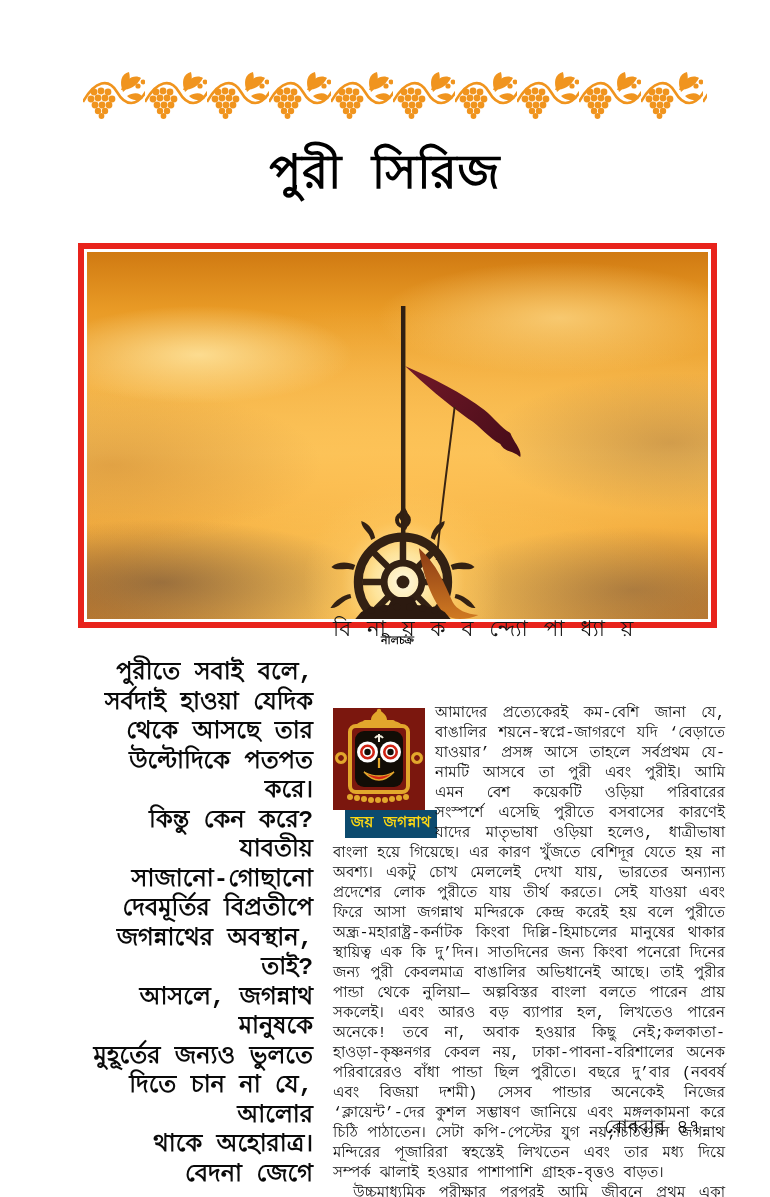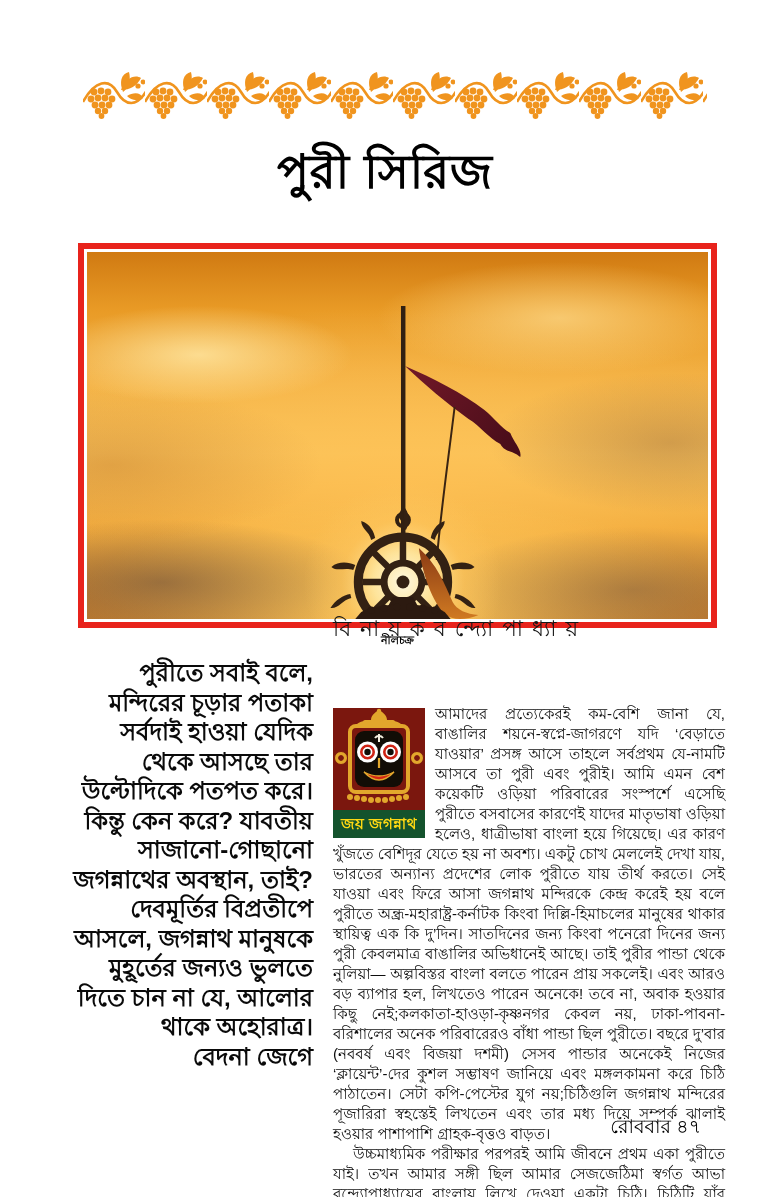--- a/index.html
+++ b/index.html
@@ -1,20 +1,20 @@
 <!DOCTYPE html>
 <html><head>
 <meta charset="utf-8">
 <style>
   * { margin:0; padding:0; box-sizing:border-box; }
   html,body { background:#ffffff; }
   .page {
     position:relative; width:748px; height:1197px; margin:0 auto;
     background:#ffffff; overflow:hidden;
-    font-family:Liberation Sans, sans-serif; color:#111;
+    font-family:Liberation Mono, monospace; color:#111;
   }
 
   
   .ornament { position:absolute; left:72px; top:70px; width:624px; height:52px; }
 
   
   .title {
     position:absolute; top:136px; left:0; width:100%;
     text-align:center; font-size:47px; font-weight:700; color:#000;
     letter-spacing:1px;
@@ -60,23 +60,24 @@
   .article {
     position:absolute; left:322px; top:704px; width:392px;
     font-size:15px; line-height:20px; text-align:justify; color:#0d0d0d;
   }
   .article p { margin:0; }
   .article p.indent { text-indent:20px; }
 
   .inset { float:left; width:92px; margin:4px 10px 2px 0; }
   .inset svg { display:block; width:92px; height:102px; }
   .inset-label {
-    width:92px; height:28px; background:#14532d; color:#ffd813;
+    width:92px; height:28px; background:#0c4a6e; color:#ffd813;
     font-size:15px; font-weight:700; text-align:center; line-height:28px;
     letter-spacing:0.5px;
+    margin-left:12px;
   }
 
   .footer {
     position:absolute; right:58px; top:1112px;
     font-size:19px; color:#000;
   }
 </style>
 </head>
 <body>
 
@@ -195,28 +196,27 @@
             <circle cx="350" cy="358" r="3.6"></circle>
         </g>
       </svg>
     </div>
   </div>
 
   <div class="caption">নীলচক্র</div>
 
   <div class="poem">
       <div>পুরীতে সবাই বলে,</div>
-      <div>মন্দিরের চূড়ার পতাকা</div>
       <div>সর্বদাই হাওয়া যেদিক</div>
       <div>থেকে আসছে তার</div>
       <div>উল্টোদিকে পতপত করে।</div>
       <div>কিন্তু কেন করে? যাবতীয়</div>
       <div>সাজানো-গোছানো</div>
+      <div>দেবমূর্তির বিপ্রতীপে</div>
       <div>জগন্নাথের অবস্থান, তাই?</div>
-      <div>দেবমূর্তির বিপ্রতীপে</div>
       <div>আসলে, জগন্নাথ মানুষকে</div>
       <div>মুহূর্তের জন্যও ভুলতে</div>
       <div>দিতে চান না যে, আলোর</div>
       <div>থাকে অহোরাত্র।</div>
       <div>বেদনা জেগে</div>
     </div>
 
   <div class="byline">বি না য় ক  ব ন্দ্যো পা ধ্যা য়</div>
 
   <div class="article">

